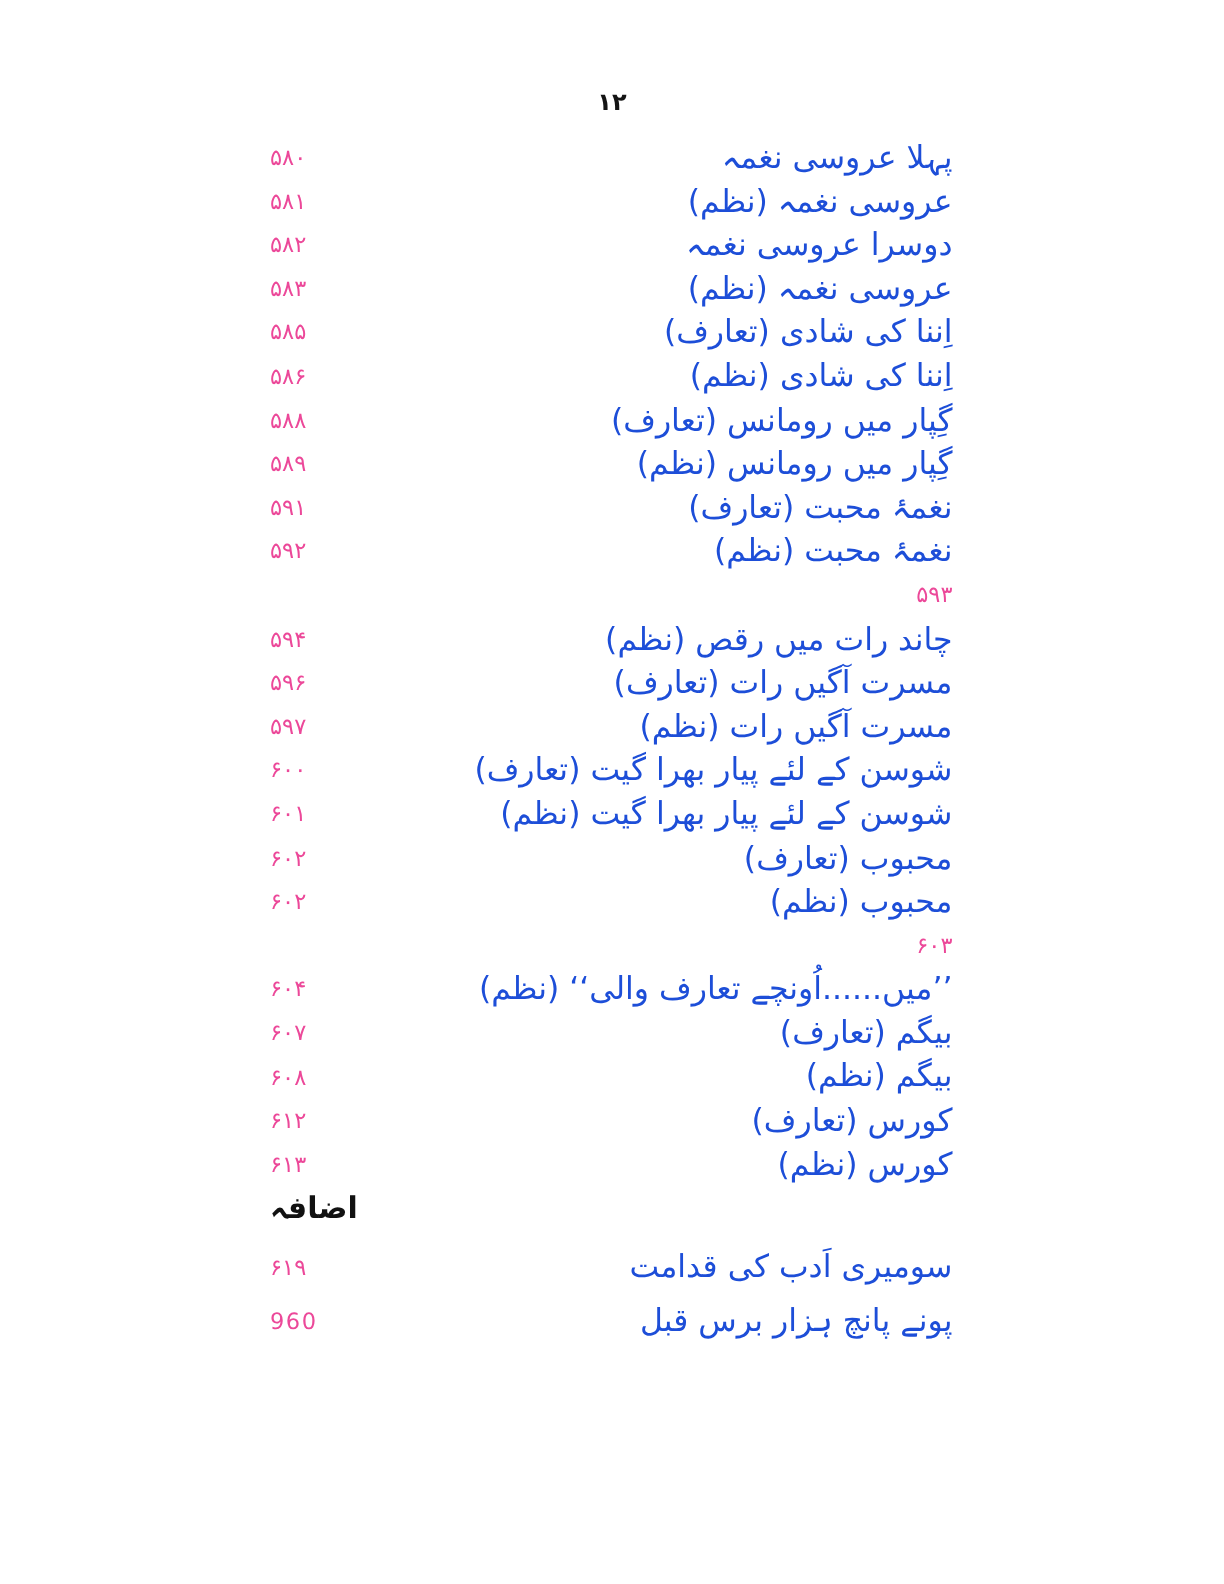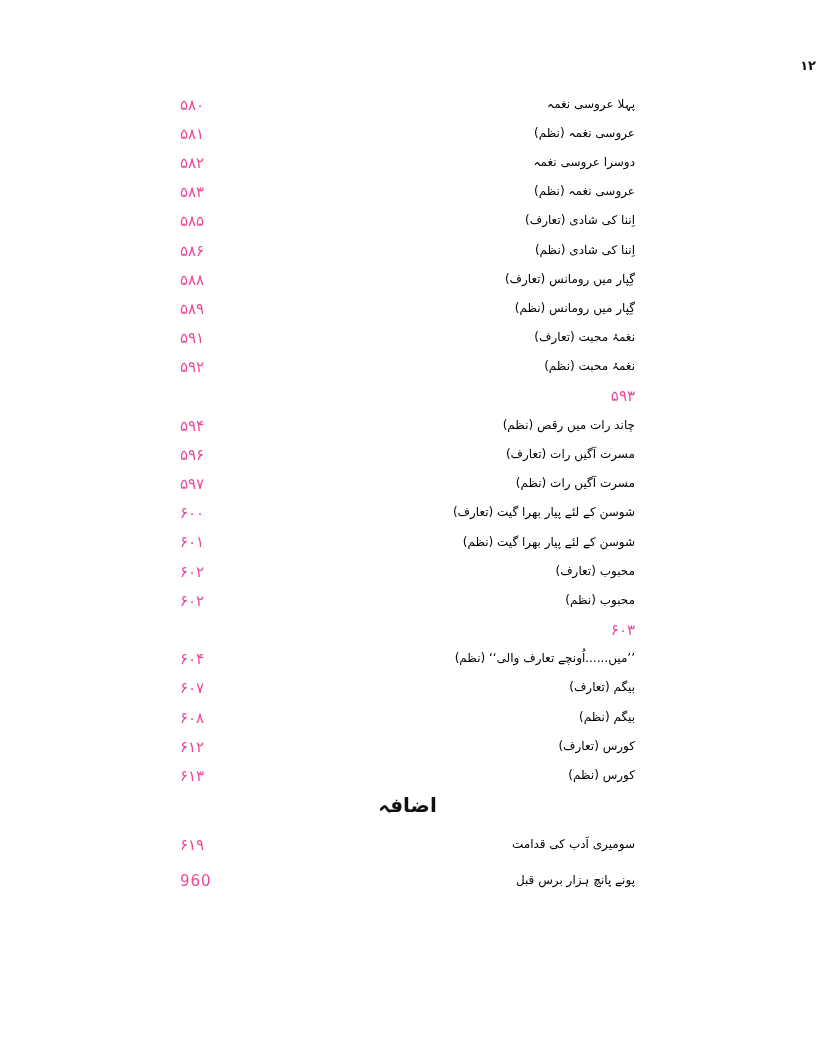--- a/index.html
+++ b/index.html
@@ -14,56 +14,56 @@
     background: #ffffff;
     font-family: "DejaVu Sans", sans-serif;
     color: #161616;
     overflow: hidden;
   }
   .folio {
     position: absolute;
     top: 58px;
     left: 0;
     width: 100%;
-    text-align: right;
-    font-size: 13px;
+    text-align: center;
+    font-size: 16px;
     font-weight: bold;
     color: #141414;
   }
   .toc {
     position: absolute;
     top: 90px;
     left: 180px;
     width: 455px;
     direction: rtl;
   }
   .toc-row {
     display: flex;
     direction: rtl;
     justify-content: space-between;
     align-items: center;
     height: 29.2px;
   }
   .entry-title {
-    font-size: 12px;
+    font-size: 21px;
     line-height: 1.15;
     white-space: nowrap;
-    color: #000000;
+    color: #1d4ed8;
     text-align: right;
   }
   .entry-page {
     font-size: 15px;
     font-weight: normal;
     color: #ec4899;
     letter-spacing: 1px;
   }
   .section-heading {
     height: 34px;
     padding-top: 2px;
-    text-align: center;
+    text-align: left;
     font-size: 20px;
     font-weight: bold;
     color: #111111;
   }
   .addendum .toc-row {
     height: 36px;
   }
 </style>
 </head>
 <body>

